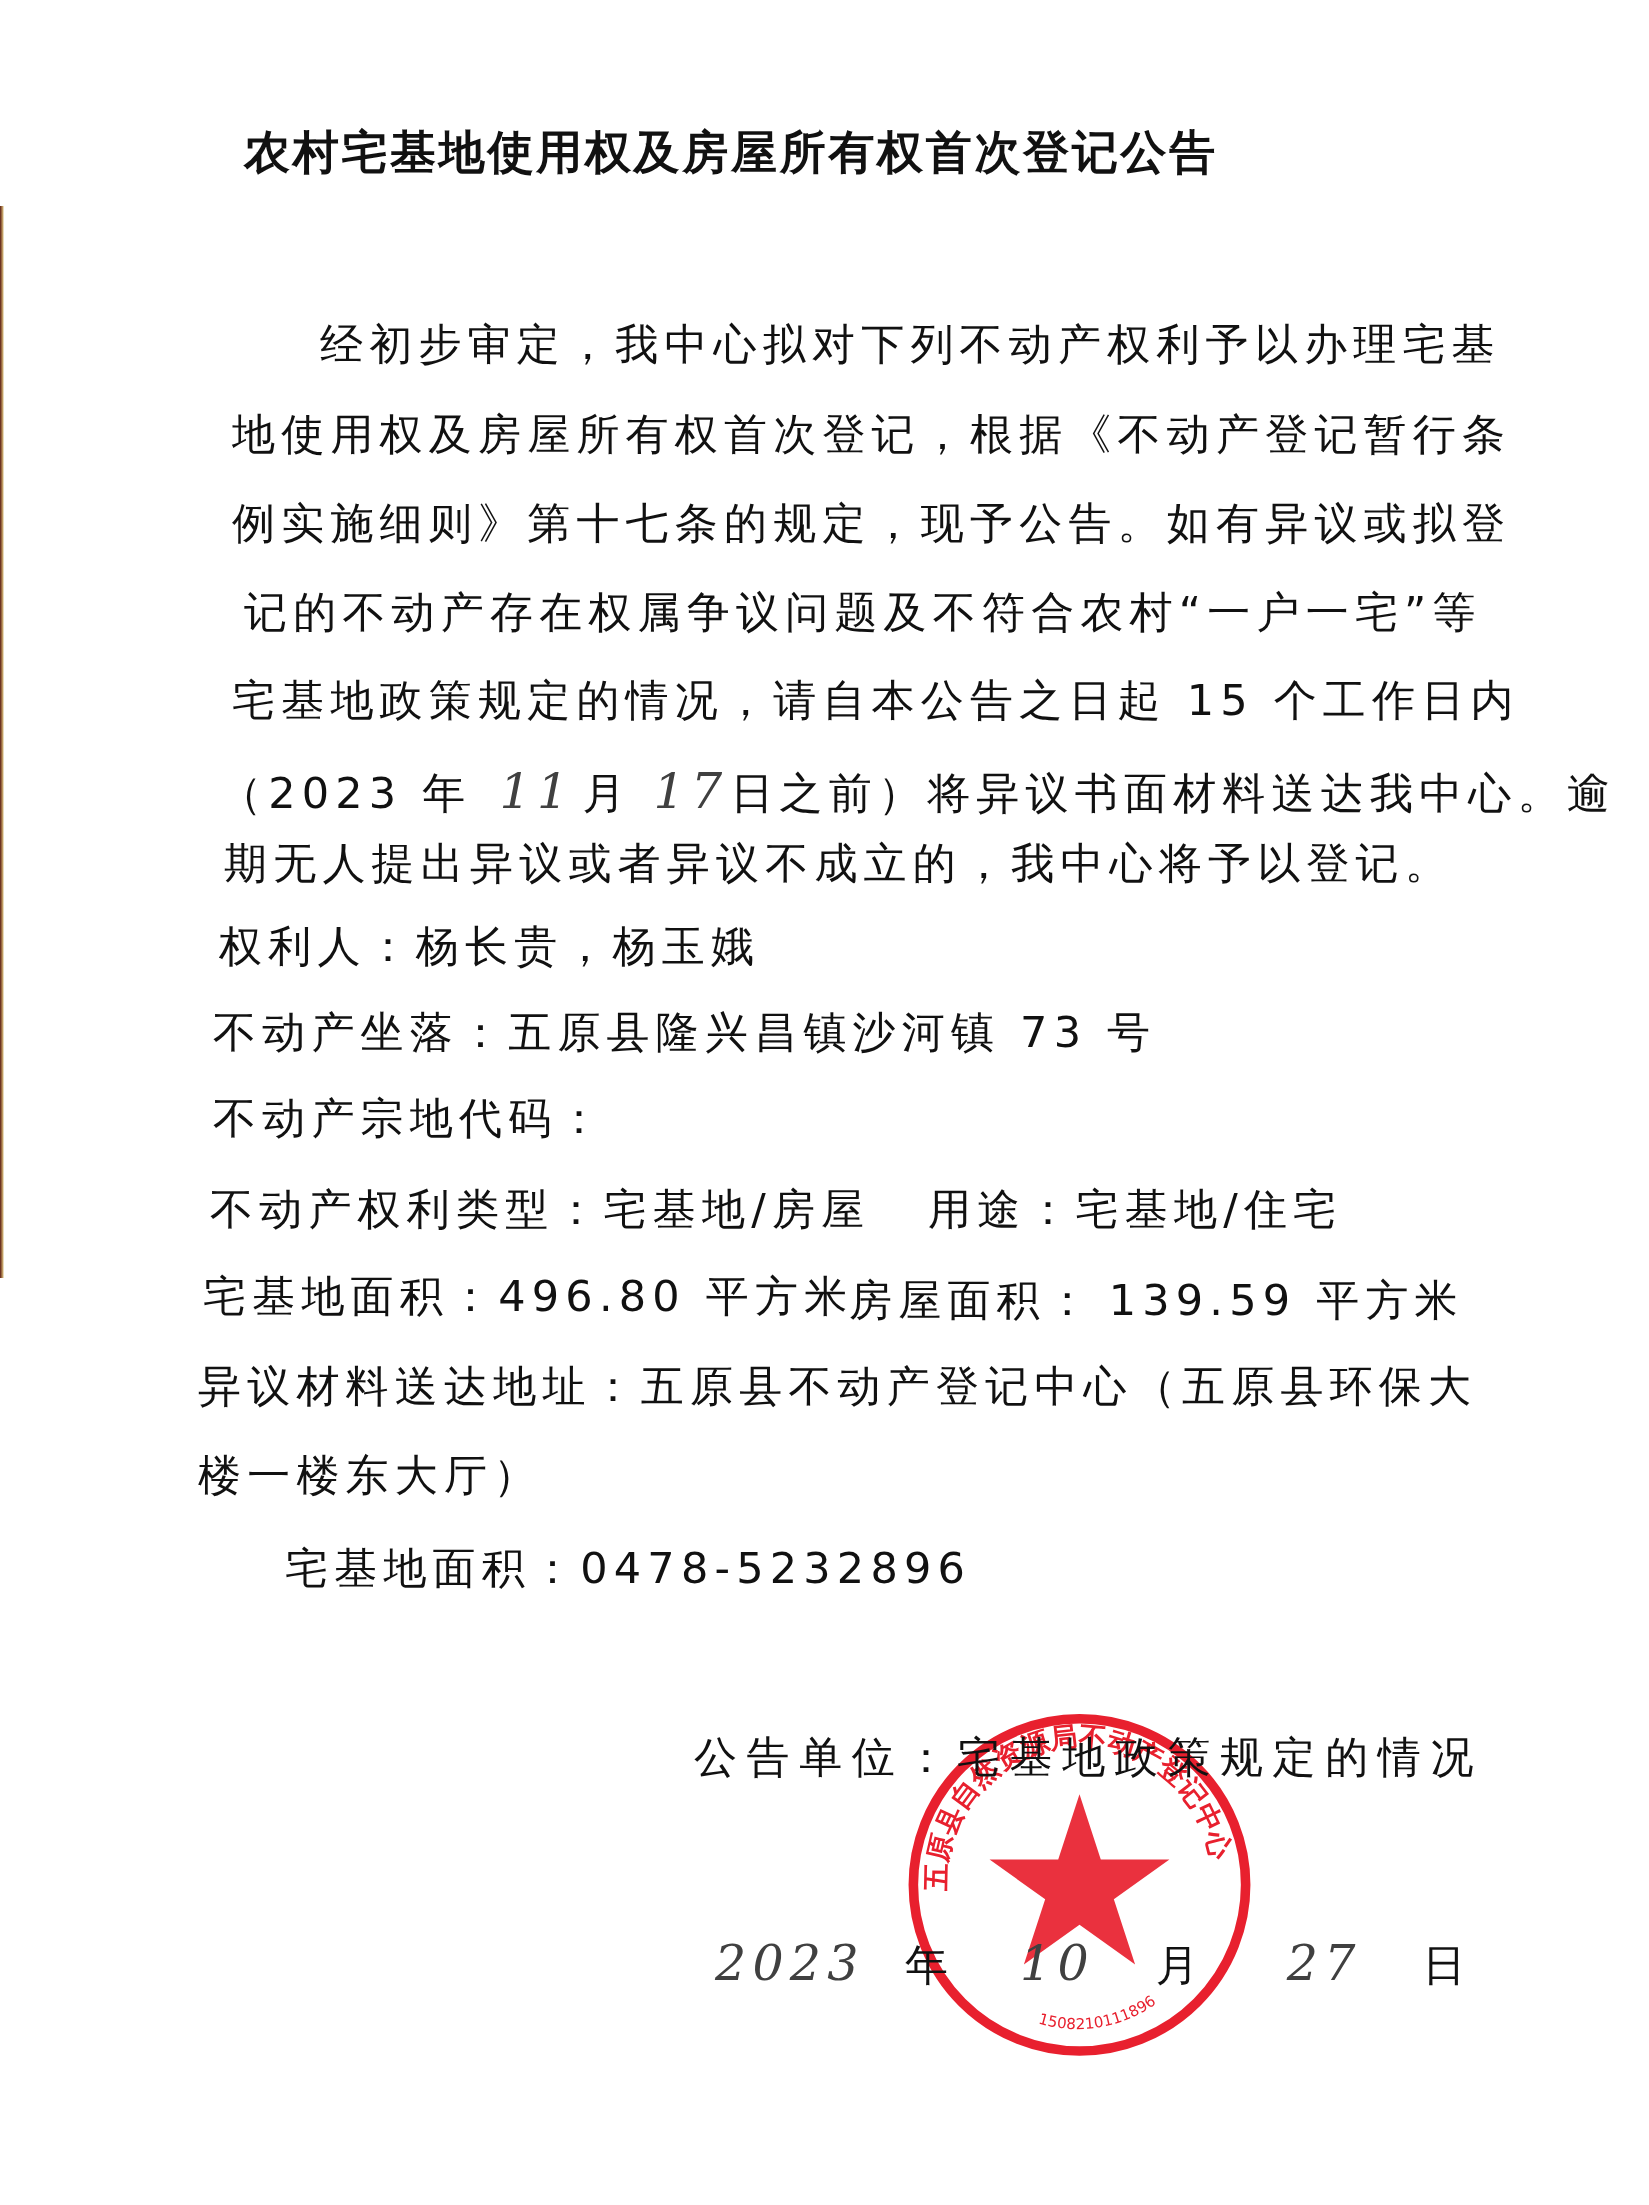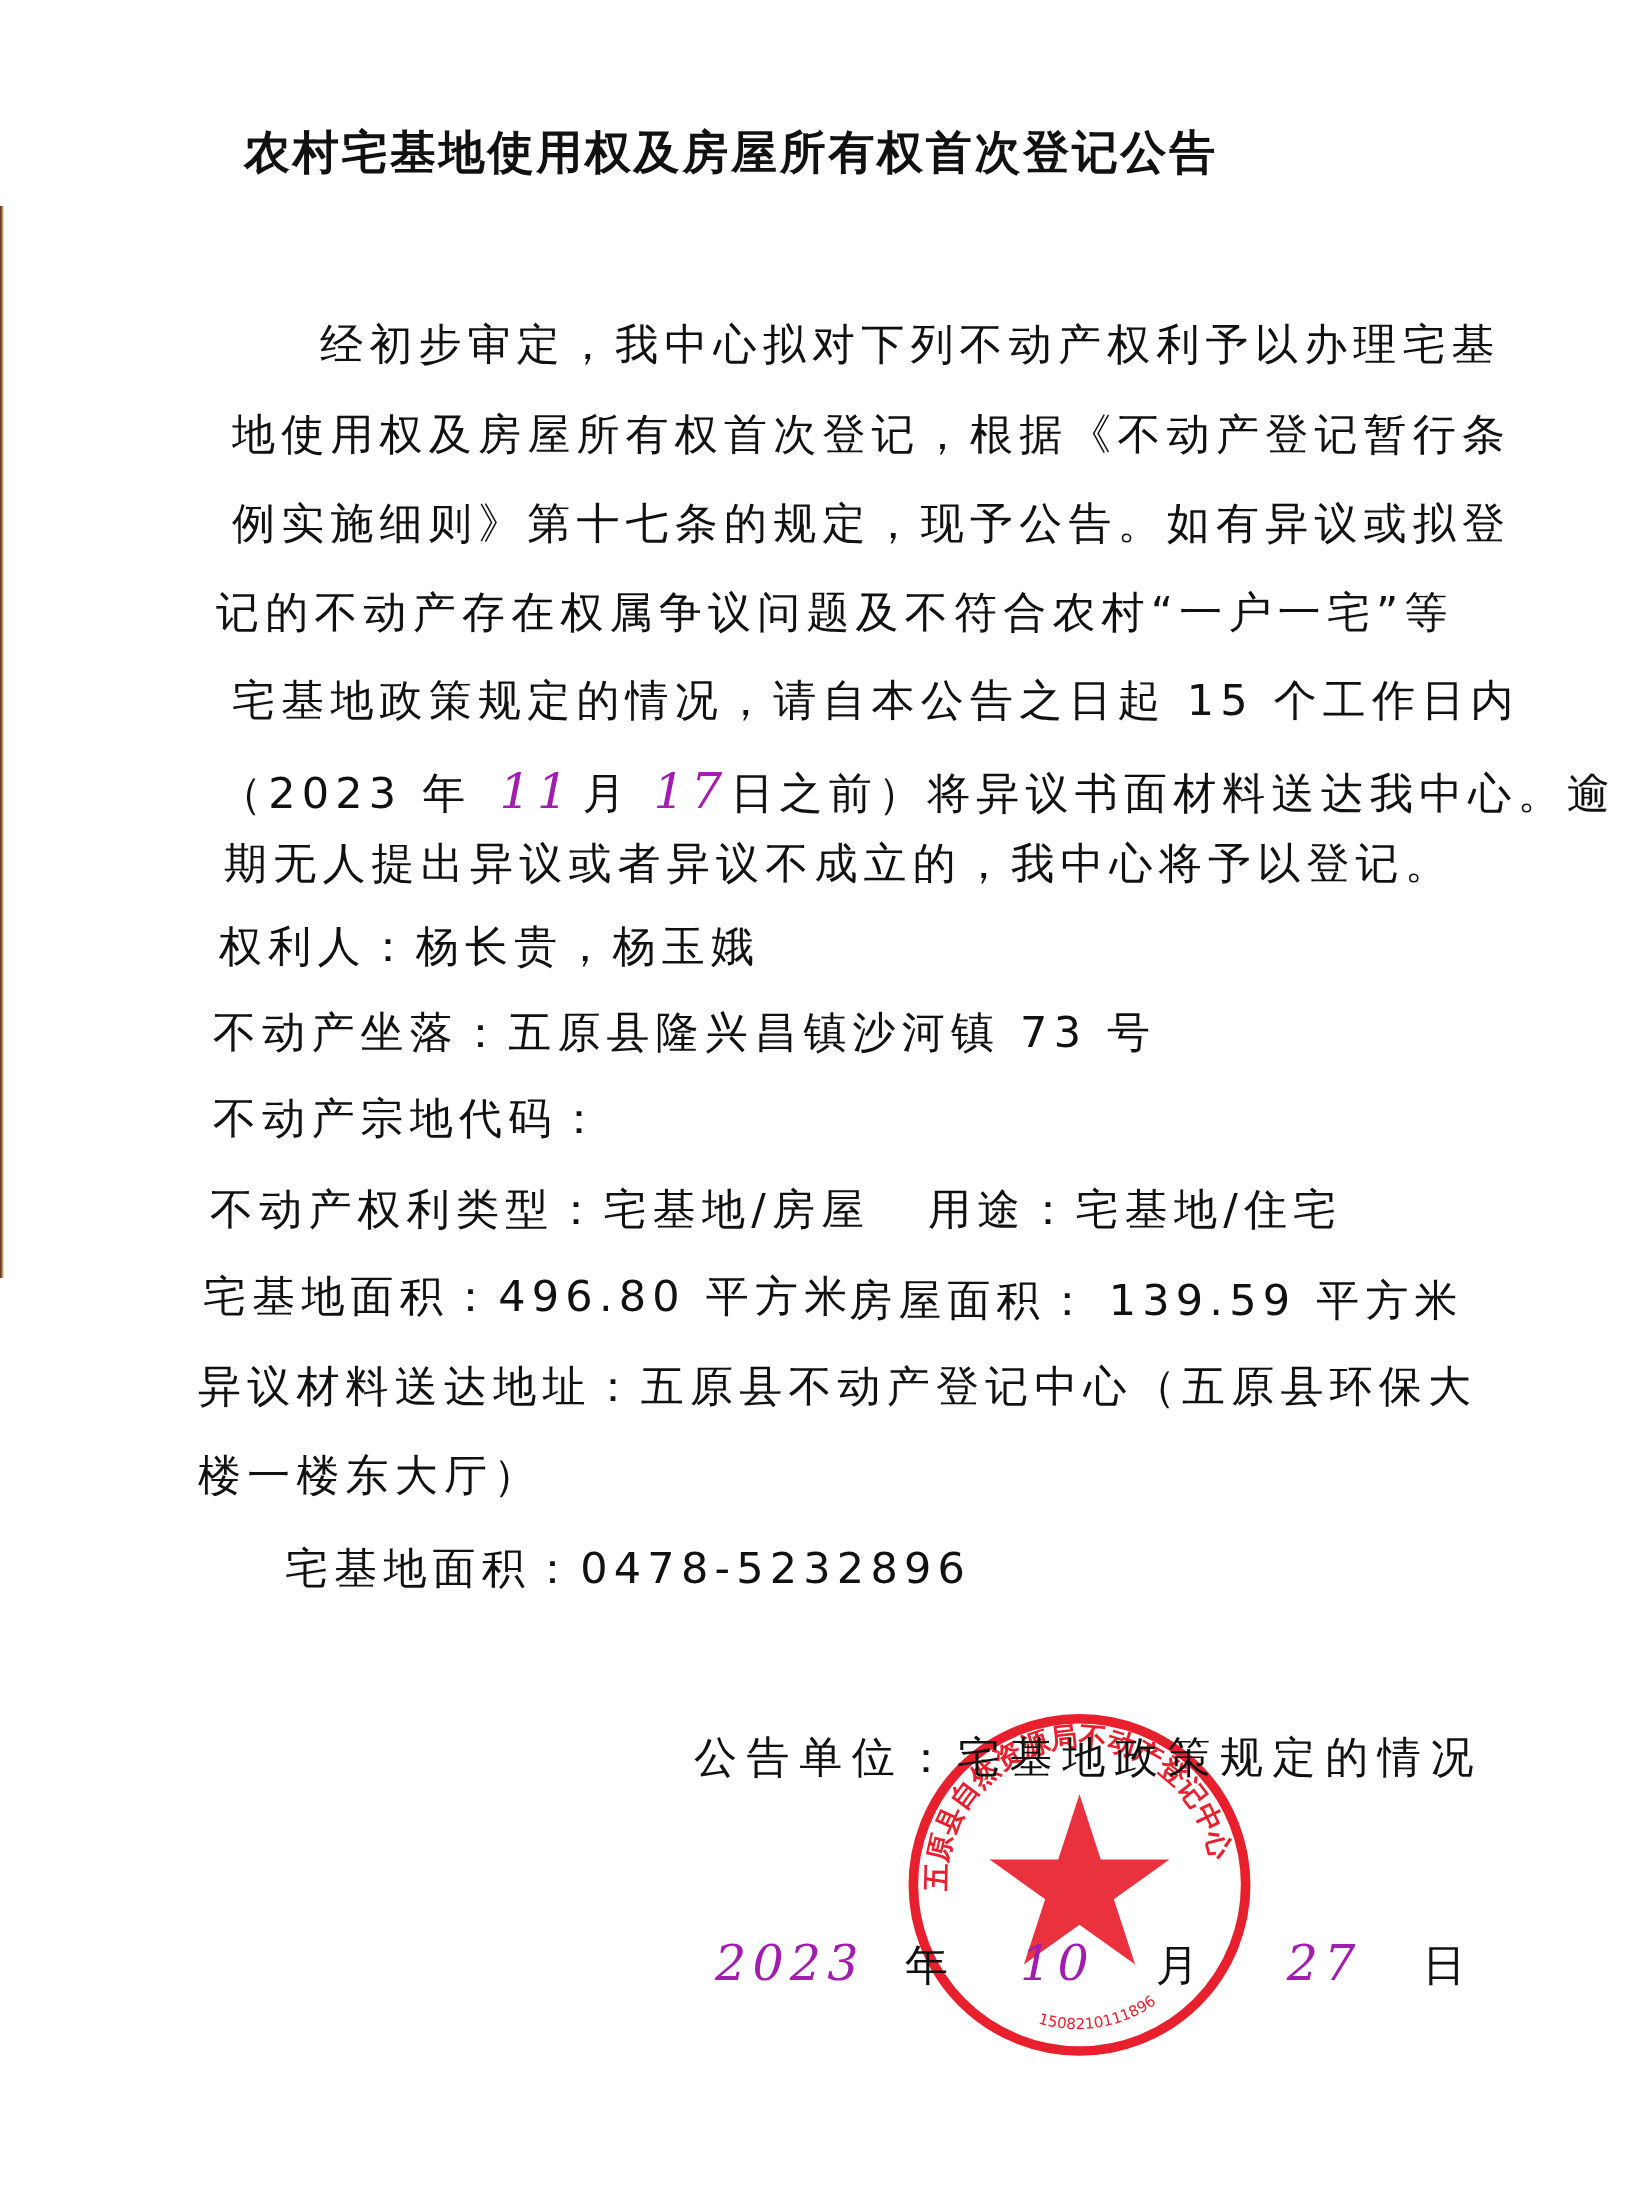--- a/index.html
+++ b/index.html
@@ -14,37 +14,37 @@
   }
   .title {
     position: absolute; left: 244px; top: 122px; width: 1182px;
     font-size: 46px; font-weight: bold; letter-spacing: 2.7px; white-space: nowrap;
     font-family: "DejaVu Sans", sans-serif;
   }
   .body-line {
     position: absolute; font-size: 43px; white-space: nowrap; letter-spacing: 6.2px;
     font-family: "DejaVu Sans", sans-serif;
   }
-  .hand { font-family: "DejaVu Serif", serif; font-style: italic; font-weight: normal; color: #a21caf; }
+  .hand { font-family: "DejaVu Serif", serif; font-style: italic; font-weight: normal; color: #404040; }
   .hand-lg { font-size: 49px; }
   .seal {
     position: absolute; left: 901px; top: 1705px; width: 357px; height: 357px;
   }
 </style>
 </head>
 <body>
 
 <div class="edge-strip"></div>
 
 <div class="title">农村宅基地使用权及房屋所有权首次登记公告</div>
 
 <div class="body-line" style="left:320px; top:316px;">经初步审定，我中心拟对下列不动产权利予以办理宅基</div>
 <div class="body-line" style="left:232px; top:406px;">地使用权及房屋所有权首次登记，根据《不动产登记暂行条</div>
 <div class="body-line" style="left:232px; top:495px;">例实施细则》第十七条的规定，现予公告。如有异议或拟登</div>
-<div class="body-line" style="left:216px; top:584px;text-align:right;">记的不动产存在权属争议问题及不符合农村“一户一宅”等</div>
+<div class="body-line" style="left:244px; top:584px;text-align:right;">记的不动产存在权属争议问题及不符合农村“一户一宅”等</div>
 <div class="body-line" style="left:232px; top:672px;">宅基地政策规定的情况，请自本公告之日起 15 个工作日内</div>
 
 <div class="body-line" style="left:219px; top:763px;">
   <span>（2023 年</span>
   <span class="hand hand-lg" style="margin:0 8.2px;">11</span><span>月</span>
   <span class="hand hand-lg" style="margin:0 2px;">17</span><span>日之前）将异议书面材料送达我中心。逾</span>
 </div>
 <div class="body-line" style="left:224px; top:835px;">期无人提出异议或者异议不成立的，我中心将予以登记。</div>
 
 <div class="body-line" style="left:219px; top:918px;">

